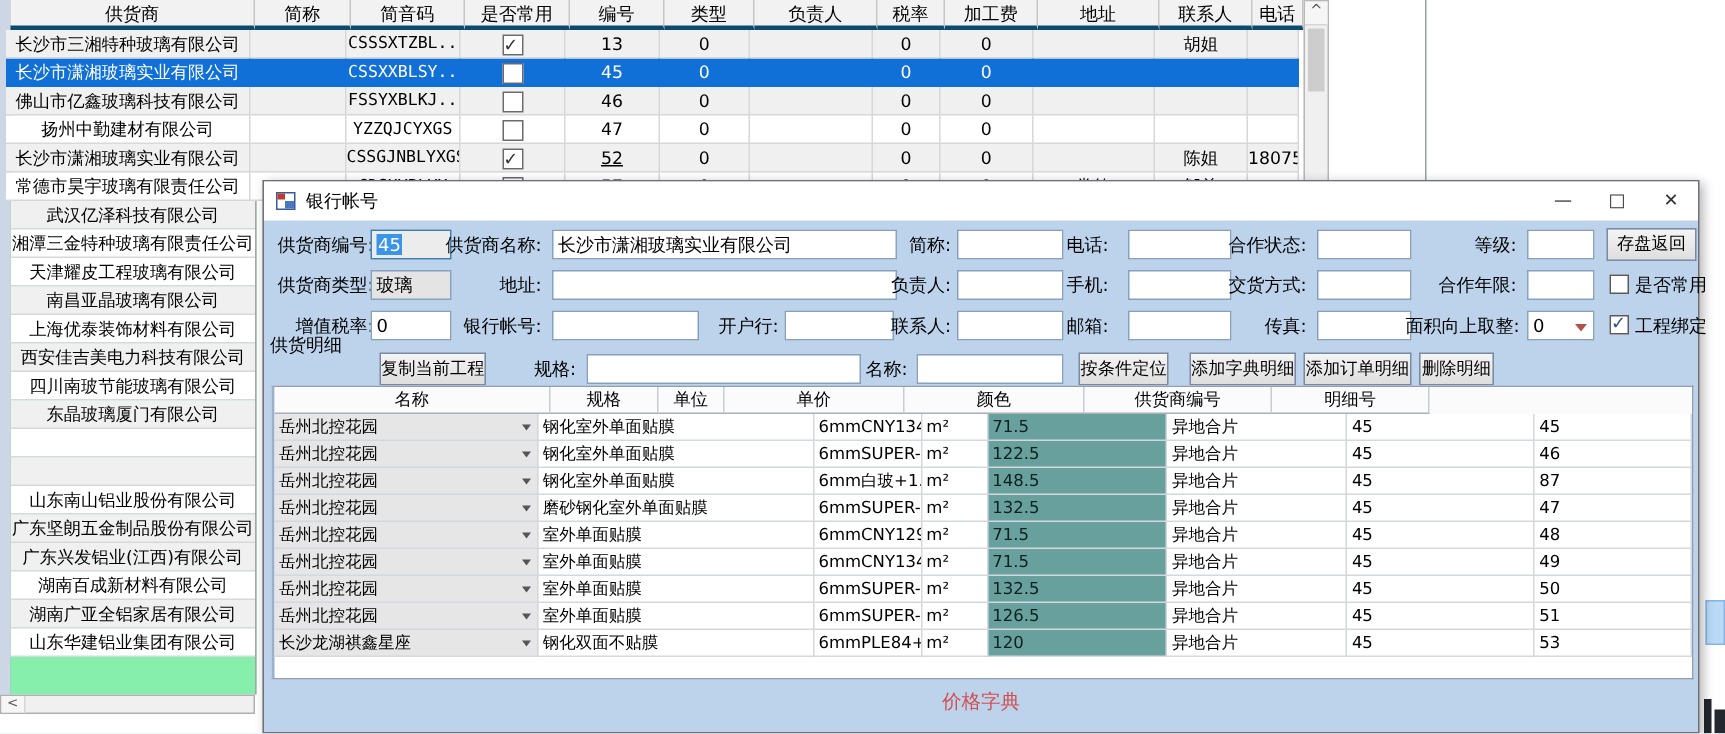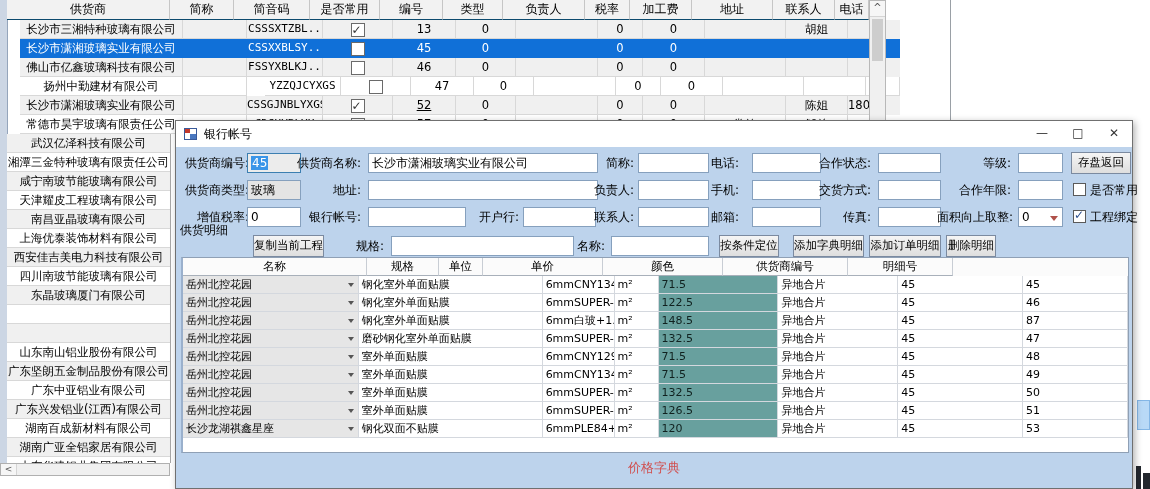--- a/index.html
+++ b/index.html
@@ -2,23 +2,23 @@
 <html><head>
 <meta charset="utf-8">
 <style>
   html,body{margin:0;padding:0;background:#fff;}
   .screen{position:relative;width:1150px;height:489px;background:#fff;overflow:hidden;
           font-family:"DejaVu Sans","Liberation Sans",sans-serif;color:#000;}
 
   
   .rowhdr-strip{position:absolute;left:0;top:0;width:7px;height:463px;background:#ccd6e4;border-right:1px solid #95a5bb;}
   .mt-header{position:absolute;left:7px;top:0;display:flex;height:20px;background:#f2f2f2;}
-  .mt-hcell{box-sizing:border-box;border-right:1px solid #c6c6c6;border-bottom:1px solid #0c4a6e;
+  .mt-hcell{box-sizing:border-box;border-right:1px solid #c6c6c6;border-bottom:3px solid #0c4a6e;
             font-size:12px;line-height:19px;text-align:center;overflow:hidden;white-space:nowrap;}
-  .mt-body{position:absolute;left:20px;top:20px;}
+  .mt-body{position:absolute;left:4px;top:20px;}
   .mt-row{display:flex;height:19px;background:#fff;}
   .mt-row.odd{background:#f0f0f0;}
   .mt-row.sel{background:#1070d8;color:#fff;}
   .mt-cell{box-sizing:border-box;border-right:1px solid #d8d8d8;border-bottom:1px solid #d8d8d8;
            font-size:11.5px;line-height:18px;text-align:center;overflow:hidden;white-space:nowrap;}
   .mt-row.sel .mt-cell{border-color:#1070d8;}
   .mono{font-family:"DejaVu Sans Mono","Liberation Mono",monospace;font-size:11px;}
   .chk{display:inline-block;width:12px;height:12px;background:#fff;border:1px solid #6a6a6a;margin-top:3px;position:relative;}
   .chk.on::after{content:"✓";position:absolute;left:0;top:-3px;font-size:12px;color:#333;}
 
@@ -140,21 +140,21 @@
         <div class="mt-cell" style="width: 82px;"></div>
         <div class="mt-cell" style="width: 45px;">0</div>
         <div class="mt-cell" style="width: 62px;">0</div>
         <div class="mt-cell" style="width: 81px;"></div>
         <div class="mt-cell" style="width: 62px;"></div>
         <div class="mt-cell" style="width: 34px;"></div>
       </div>
       <div class="mt-row">
         <div class="mt-cell" style="width: 163px;">扬州中勤建材有限公司</div>
         <div class="mt-cell" style="width: 64px;"></div>
-        <div class="mt-cell mono" style="width: 76px; margin-left: 18px;">YZZQJCYXGS</div>
+        <div class="mt-cell mono" style="width: 76px;">YZZQJCYXGS</div>
         <div class="mt-cell" style="width: 70px;"><span class="chk"></span></div>
         <div class="mt-cell" style="width: 63px;">47</div>
         <div class="mt-cell" style="width: 60px;">0</div>
         <div class="mt-cell" style="width: 82px;"></div>
         <div class="mt-cell" style="width: 45px;">0</div>
         <div class="mt-cell" style="width: 62px;">0</div>
         <div class="mt-cell" style="width: 81px;"></div>
         <div class="mt-cell" style="width: 62px;"></div>
         <div class="mt-cell" style="width: 34px;"></div>
       </div>
@@ -183,32 +183,30 @@
         <div class="mt-cell" style="width: 45px;">0</div>
         <div class="mt-cell" style="width: 62px;">0</div>
         <div class="mt-cell" style="width: 81px;">常德</div>
         <div class="mt-cell" style="width: 62px;">邹总</div>
         <div class="mt-cell" style="width: 34px;"></div>
       </div>
     </div>
   <div class="left-rows">
       <div class="lr-row odd">武汉亿泽科技有限公司</div>
       <div class="lr-row">湘潭三金特种玻璃有限责任公司</div>
-      <div class="lr-row odd">咸宁南玻节能玻璃有限公司</div>
       <div class="lr-row">天津耀皮工程玻璃有限公司</div>
       <div class="lr-row odd">南昌亚晶玻璃有限公司</div>
       <div class="lr-row">上海优泰装饰材料有限公司</div>
       <div class="lr-row odd">西安佳吉美电力科技有限公司</div>
       <div class="lr-row">四川南玻节能玻璃有限公司</div>
       <div class="lr-row odd">东晶玻璃厦门有限公司</div>
       <div class="lr-row"></div>
       <div class="lr-row odd"></div>
       <div class="lr-row">山东南山铝业股份有限公司</div>
       <div class="lr-row odd">广东坚朗五金制品股份有限公司</div>
-      <div class="lr-row">广东中亚铝业有限公司</div>
       <div class="lr-row odd">广东兴发铝业(江西)有限公司</div>
       <div class="lr-row">湖南百成新材料有限公司</div>
       <div class="lr-row odd">湖南广亚全铝家居有限公司</div>
       <div class="lr-row">山东华建铝业集团有限公司</div>
     </div>
 
   <div class="vscroll">
     <div class="arr">^</div>
     <div class="thumb"></div>
   </div>

